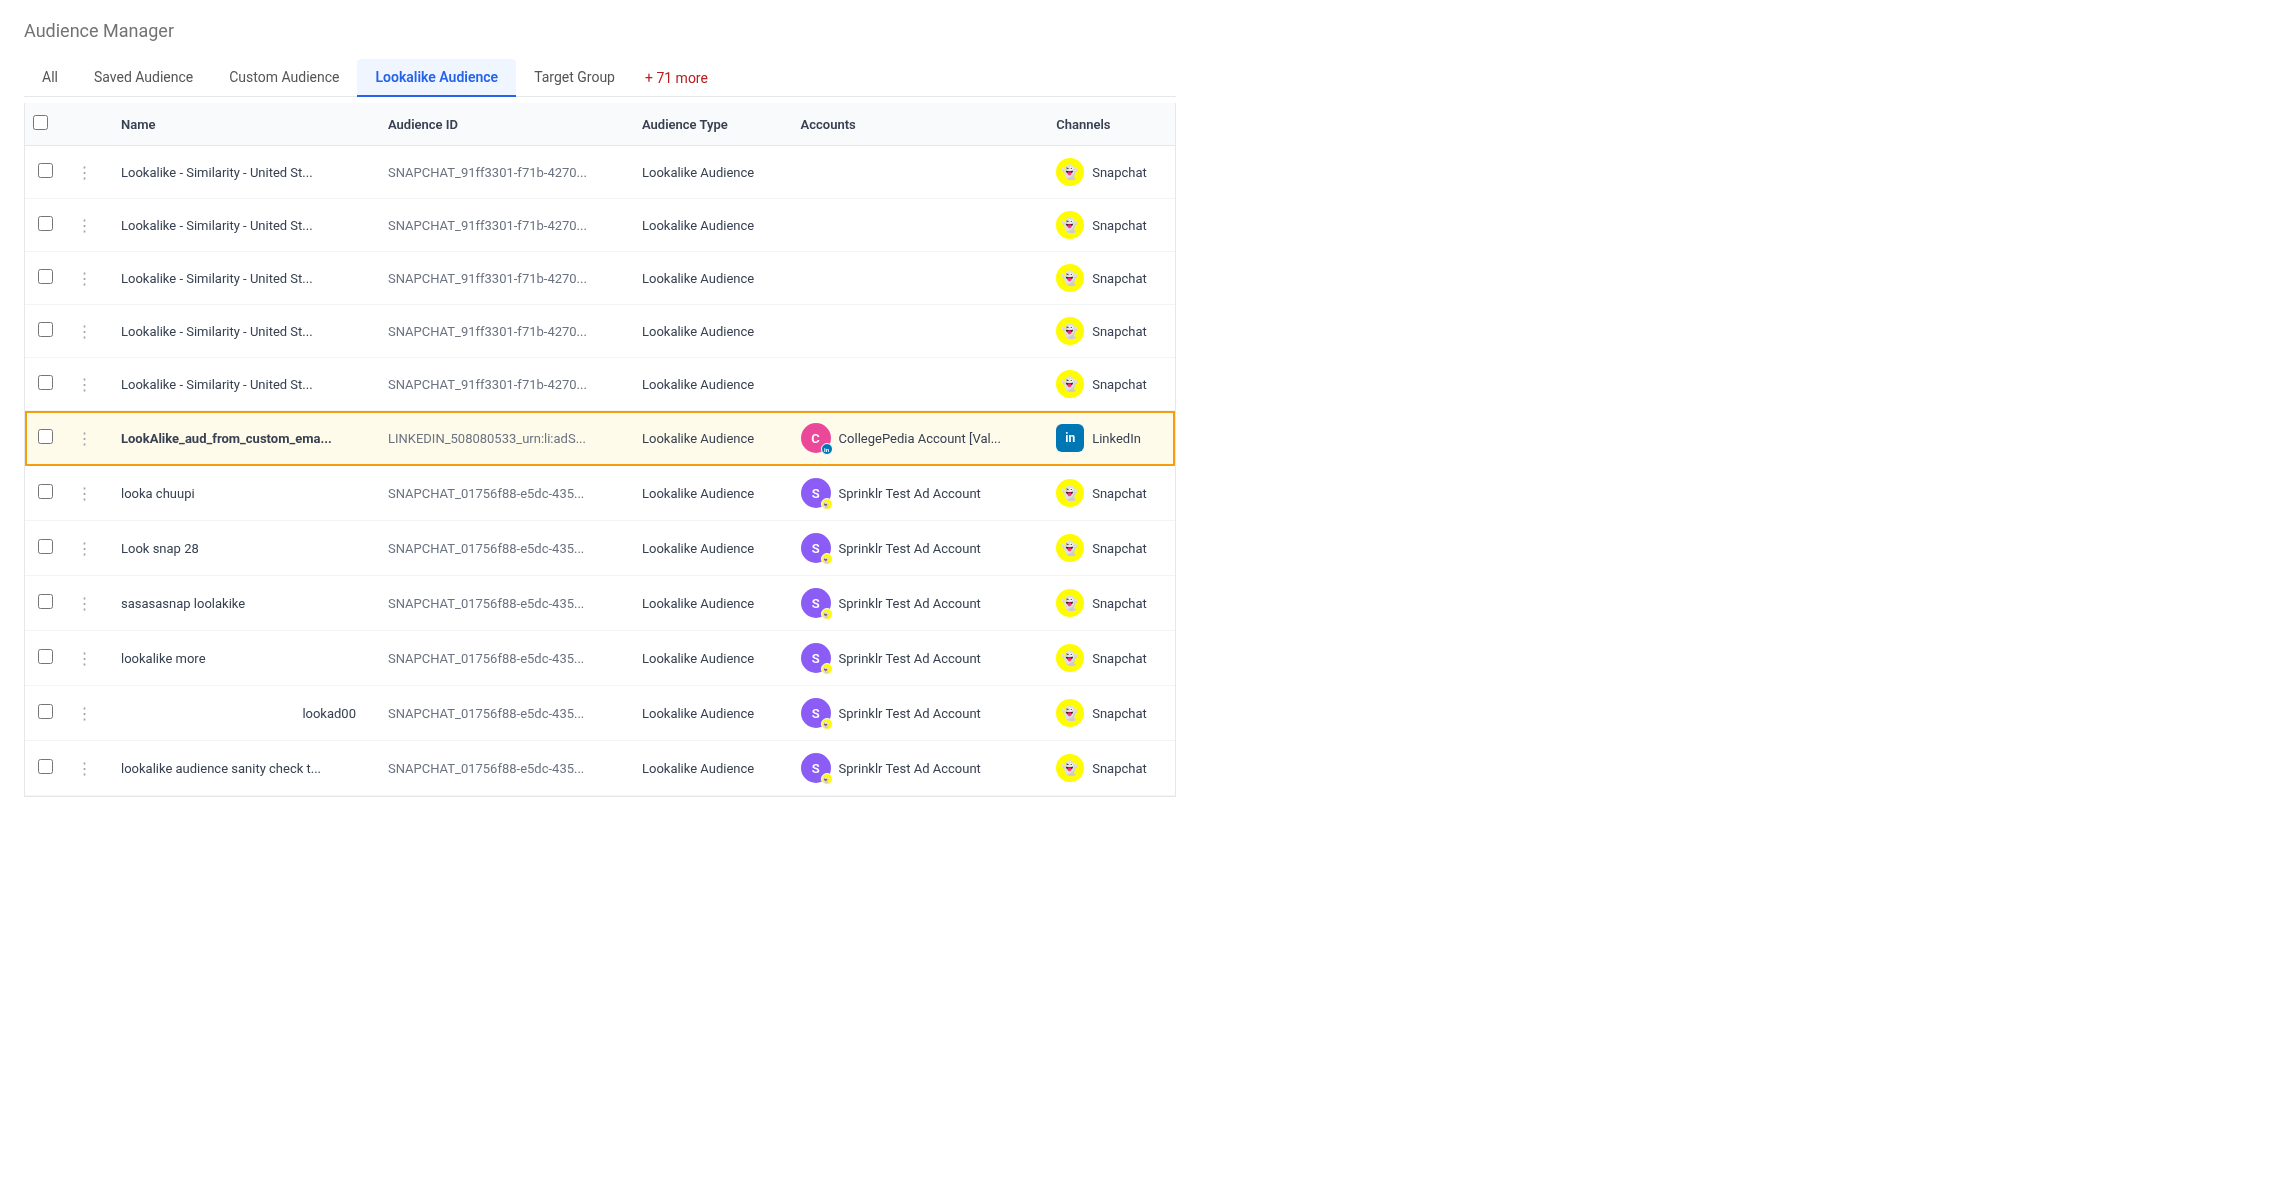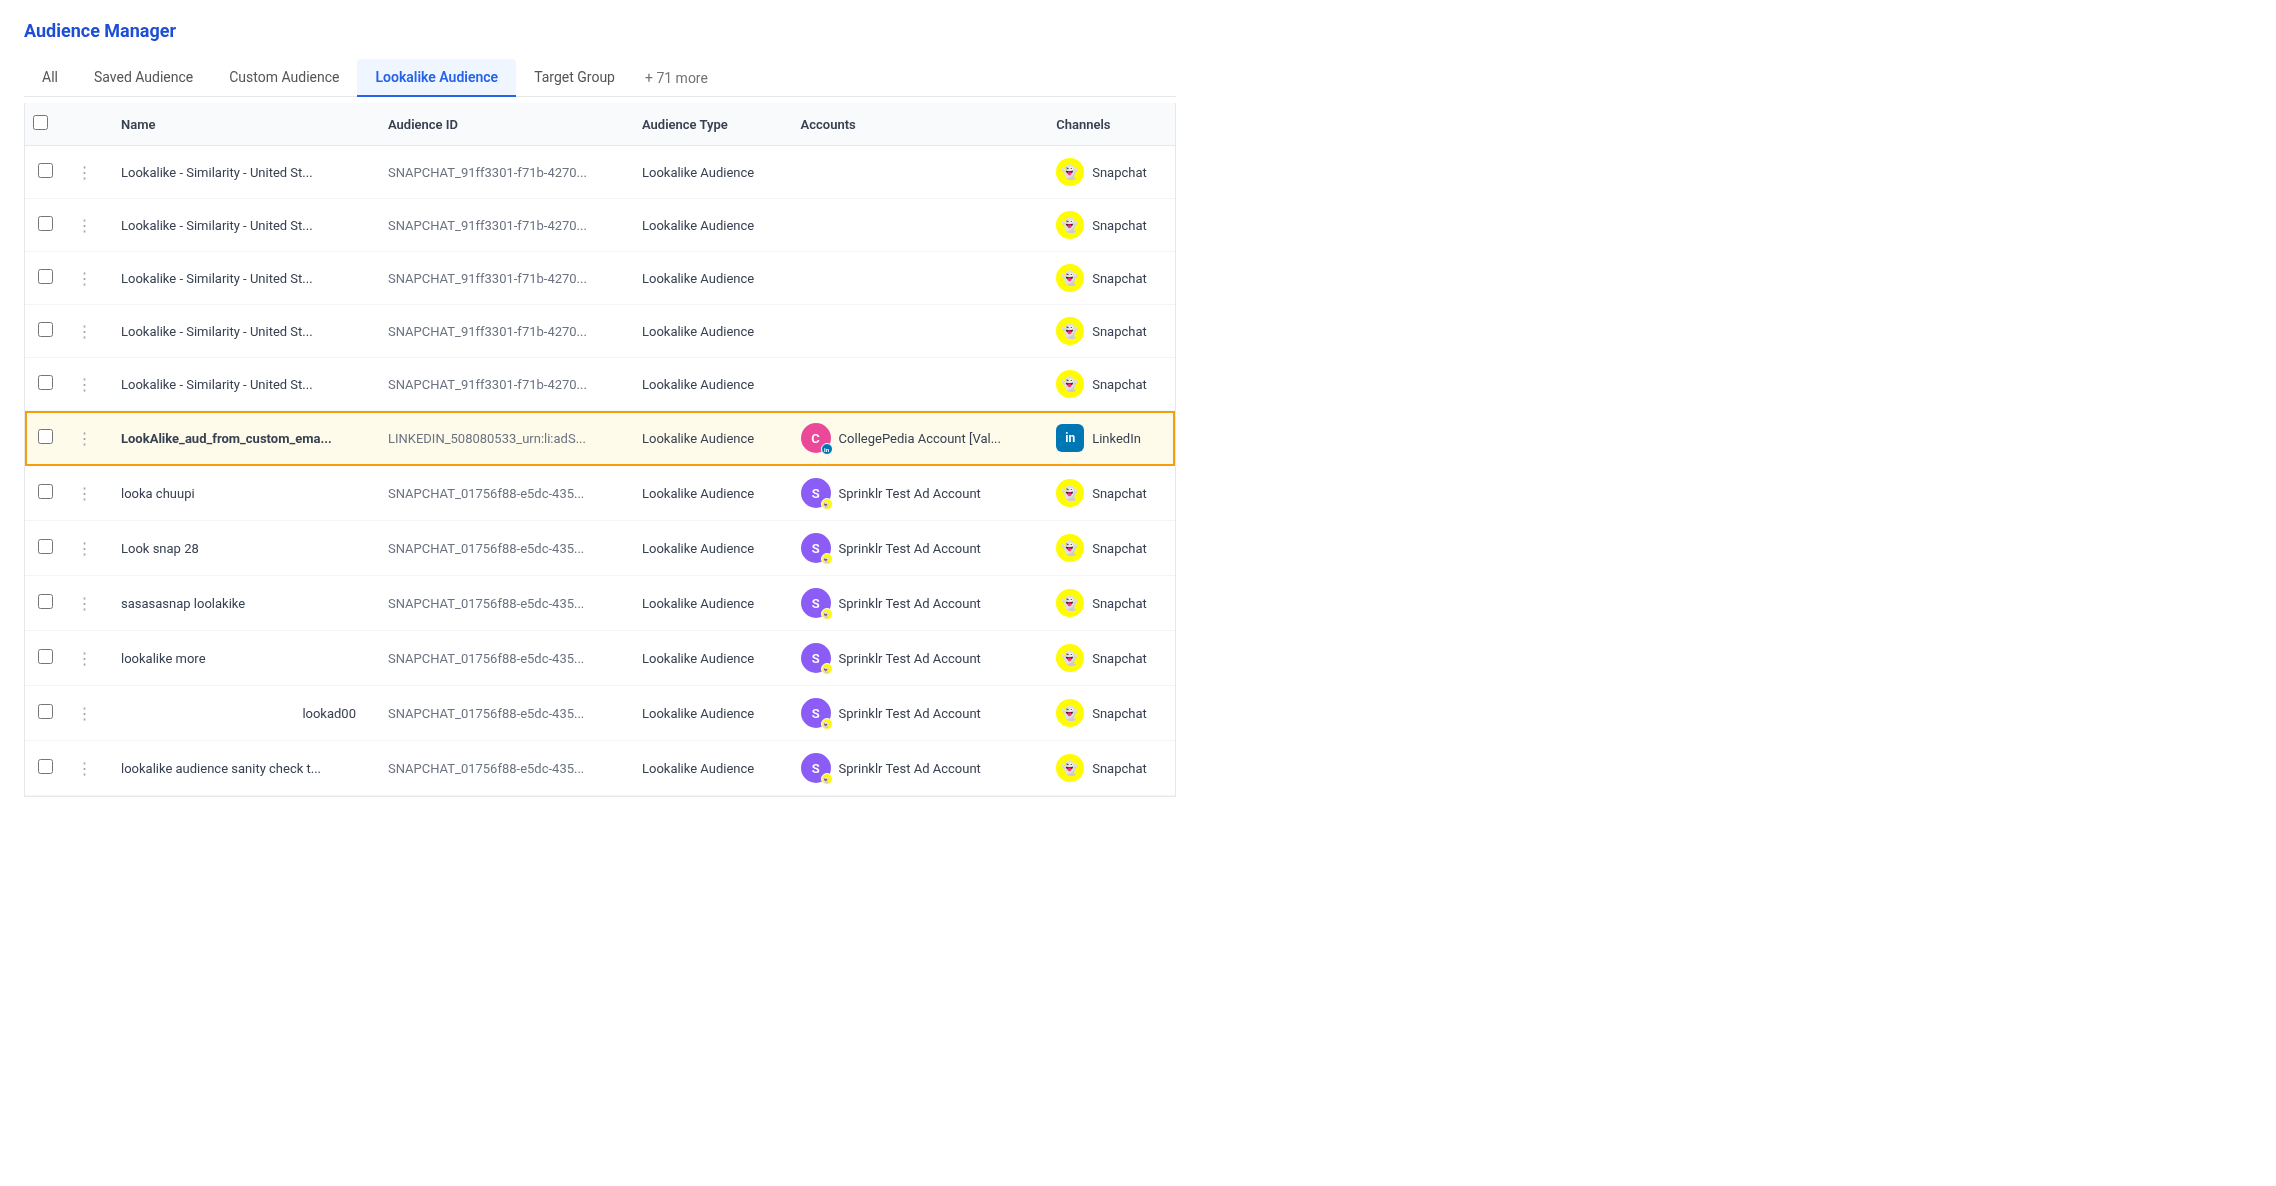--- a/index.html
+++ b/index.html
@@ -10,22 +10,22 @@
       font-size: 14px;
     }
 
     .page-container {
       padding: 20px 24px;
       max-width: 1200px;
     }
 
     .page-title {
       font-size: 18px;
-      font-weight: 700;
-      color: #1d4ed8;
+      font-weight: 400;
+      color: #737373;
       margin-bottom: 18px;
     }
 
     .tabs-bar {
       display: flex;
       align-items: center;
       gap: 0;
       border-bottom: 1px solid #e5e7eb;
       margin-bottom: 6px;
     }
@@ -42,21 +42,21 @@
 
     .tab-item.active {
       color: #2563eb;
       font-weight: 600;
       border-bottom: 2px solid #2563eb;
       background: #eff6ff;
       border-radius: 4px 4px 0 0;
     }
 
     .tab-more {
-      color: #737373;
+      color: #b91c1c;
       font-size: 14px;
       cursor: pointer;
       padding: 10px 12px;
     }
 
     .table-wrapper {
       border: 1px solid #e5e7eb;
       border-top: none;
       overflow-x: auto;
     }

